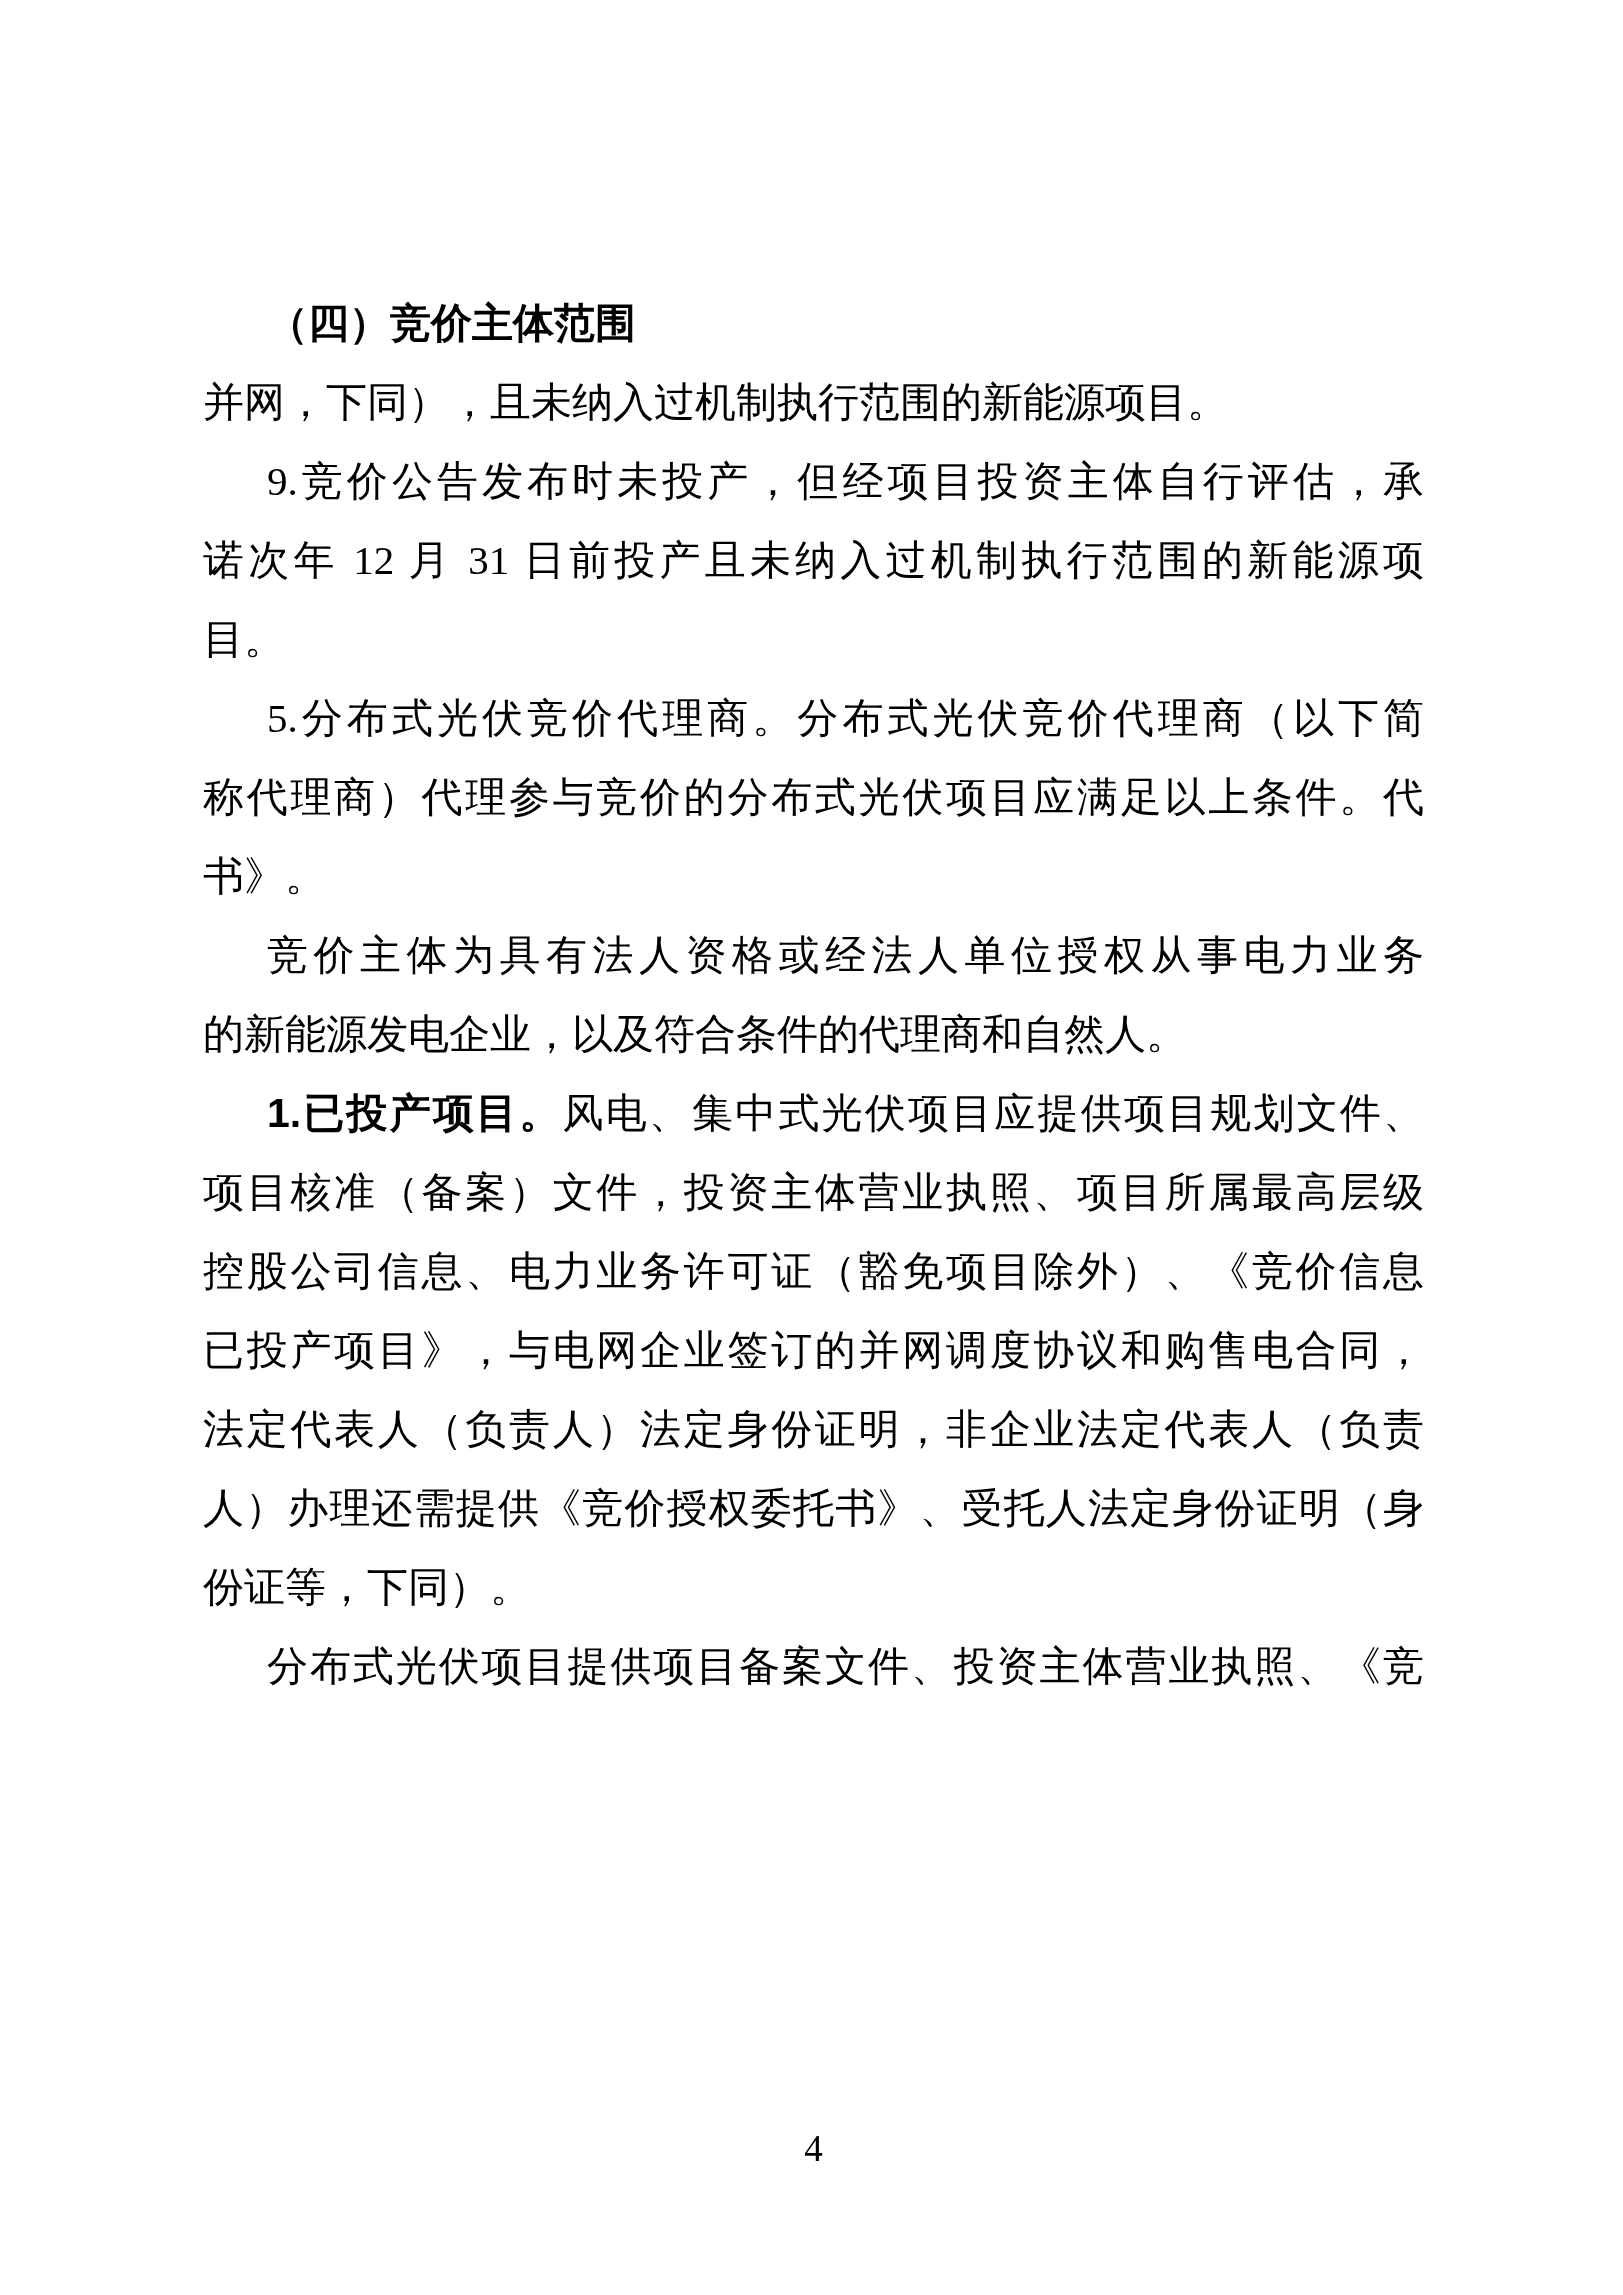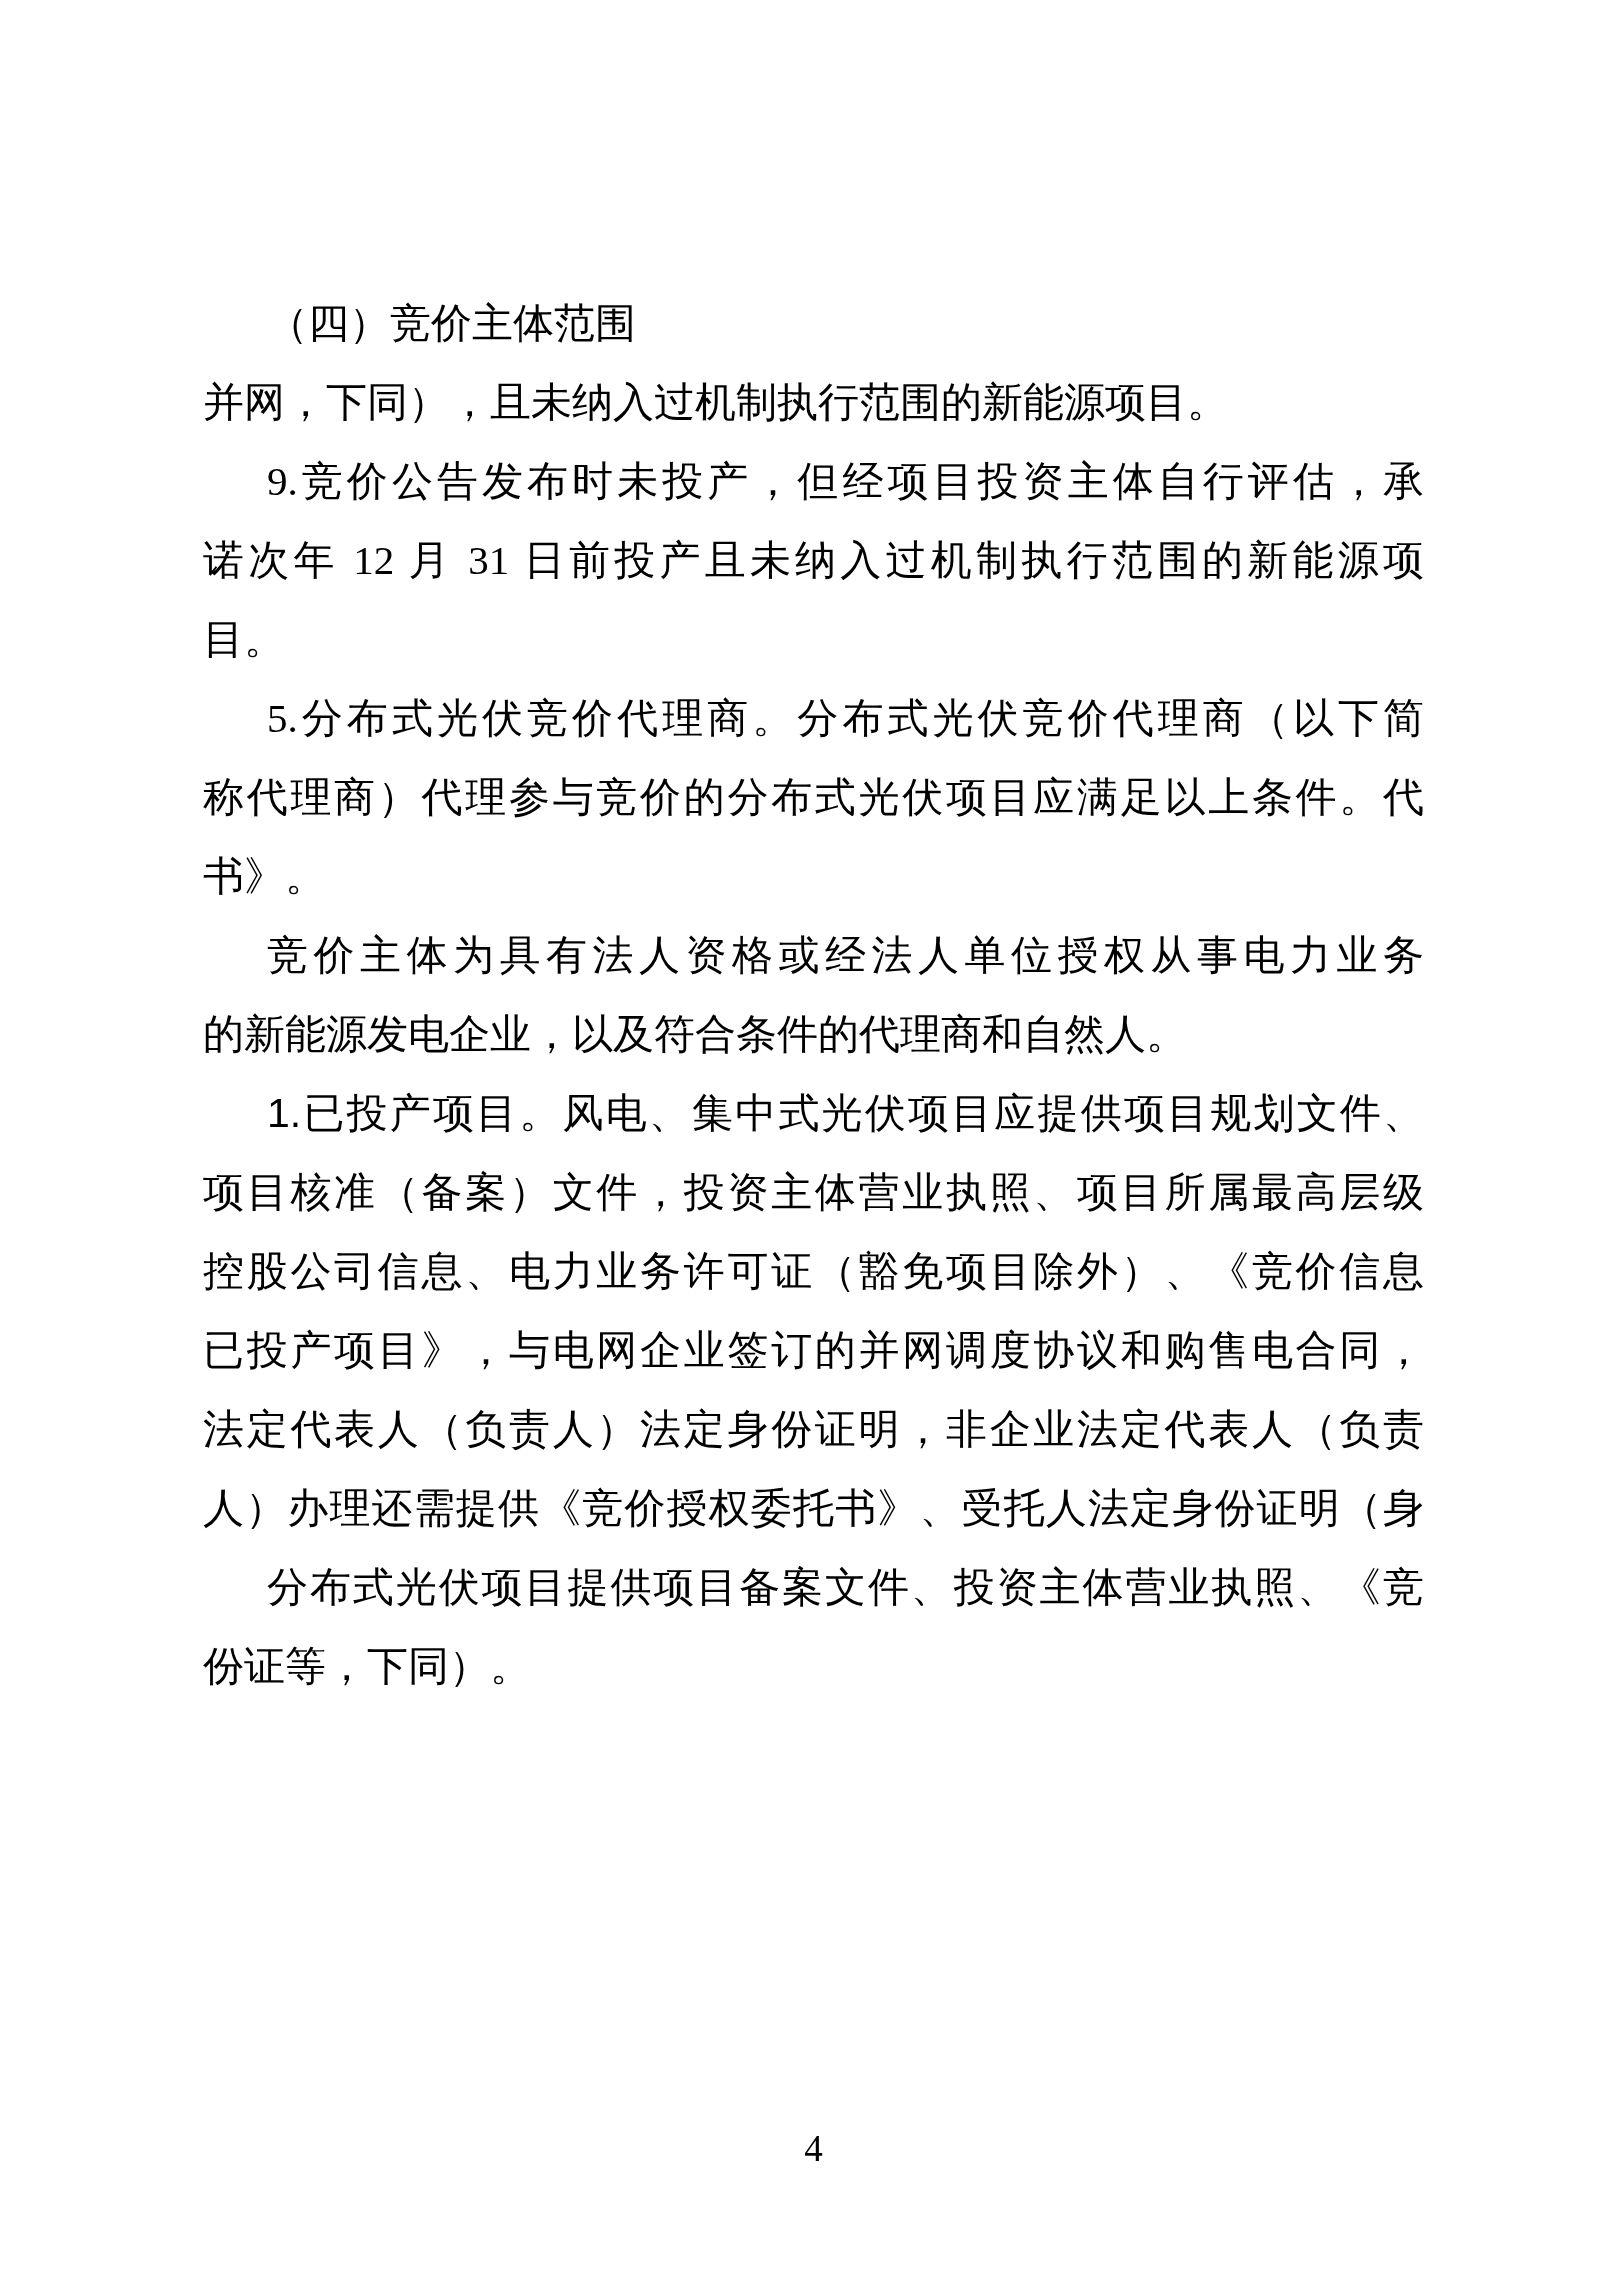--- a/index.html
+++ b/index.html
@@ -34,21 +34,21 @@
   .just {
     text-align: justify;
     text-align-last: justify;
   }
   
   .ind {
     text-indent: 64px;
   }
   
   .head, .bold {
-    font-weight: 400;
+    font-weight: 700;
     font-family: "Liberation Sans", "DejaVu Sans", sans-serif;
   }
   .page-num {
     position: absolute;
     left: 203px;
     top: 2123px;
     width: 1221px;
     text-align: center;
     font-size: 37px;
     line-height: 51px;
@@ -78,21 +78,21 @@
     <div class="line">的新能源发电企业，以及符合条件的代理商和自然人。</div>
 
     <div class="line just ind">
       <span class="bold">1.已投产项目。</span><span>风电、集中式光伏项目应提供项目规划文件、</span>
     </div>
     <div class="line just">项目核准（备案）文件，投资主体营业执照、项目所属最高层级</div>
     <div class="line just">控股公司信息、电力业务许可证（豁免项目除外）、《竞价信息</div>
     <div class="line just">已投产项目》，与电网企业签订的并网调度协议和购售电合同，</div>
     <div class="line just">法定代表人（负责人）法定身份证明，非企业法定代表人（负责</div>
     <div class="line just">人）办理还需提供《竞价授权委托书》、受托人法定身份证明（身</div>
+    <div class="line">份证等，下同）。</div>
+
     <div class="line just ind">分布式光伏项目提供项目备案文件、投资主体营业执照、《竞</div>
-
-    <div class="line">份证等，下同）。</div>
 
   </div>
 
   <div class="page-num">4</div>
 </div>
 
 
 </body></html>

